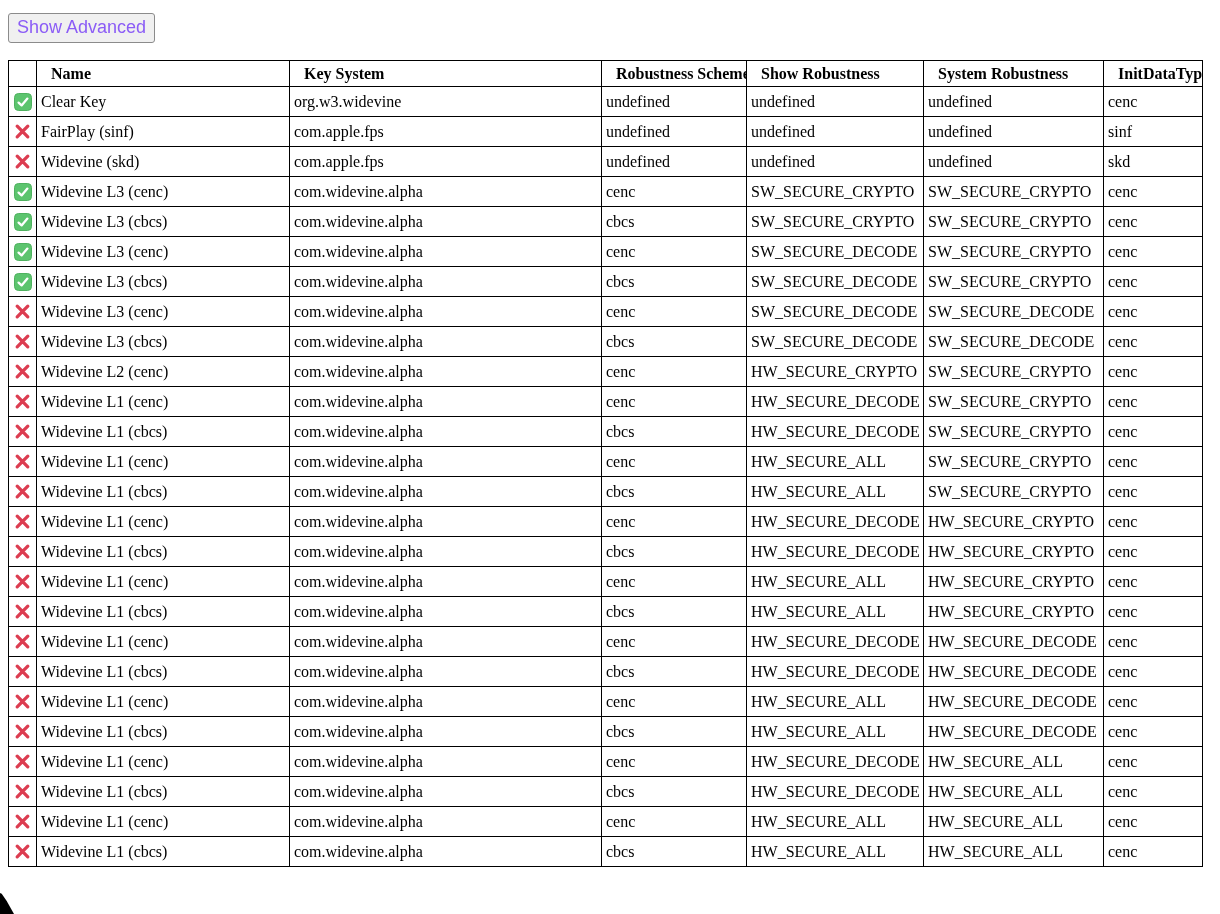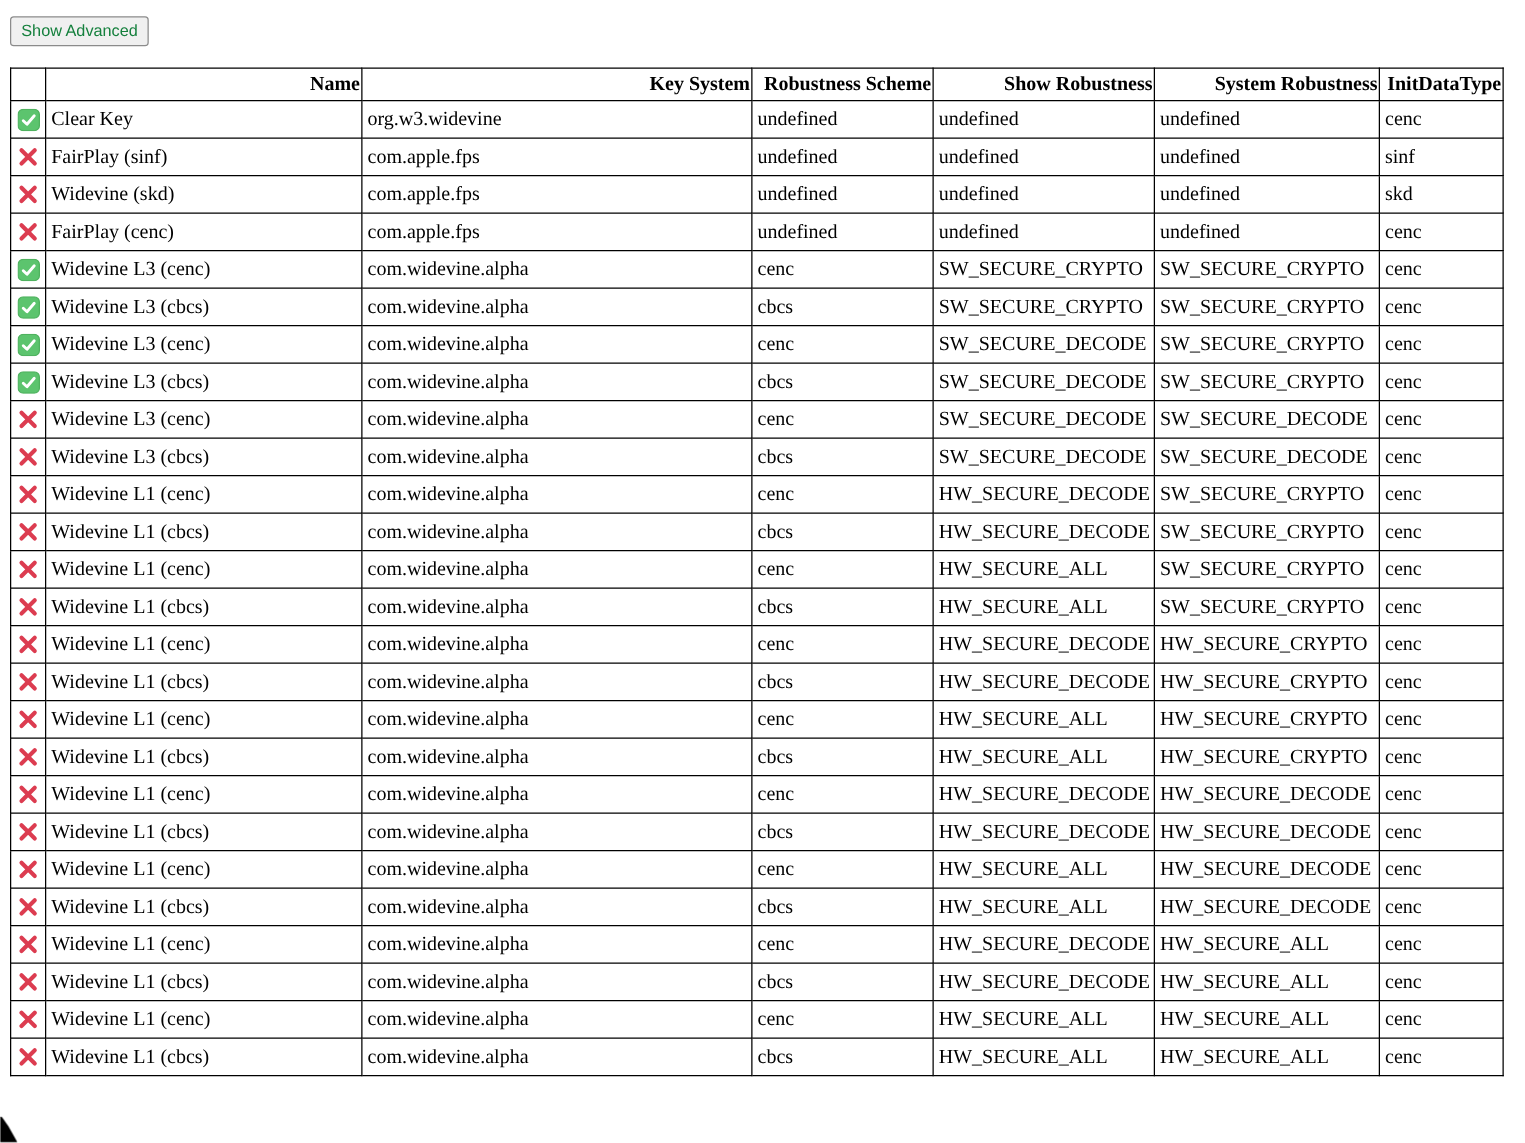--- a/index.html
+++ b/index.html
@@ -13,22 +13,22 @@
   .page {
     padding: 8px;
     font-family: "Liberation Serif", serif;
     color: #000;
   }
   .adv-btn {
     display: inline-block;
     margin-top: 5px;
     margin-bottom: 17px;
     font-family: "Liberation Sans", sans-serif;
-    font-size: 13px;
-    color: #15803d;
+    font-size: 18px;
+    color: #8b5cf6;
     background: #f0f0f0;
     border: 1px solid #8b8b8b;
     border-radius: 3px;
     padding: 3px 8px 4px 8px;
     cursor: pointer;
   }
   table.support {
     border-collapse: collapse;
     table-layout: fixed;
     width: 1194px;
@@ -36,23 +36,23 @@
   }
   table.support th,
   table.support td {
     border: 1px solid #000000;
     font-size: 16px;
     overflow: hidden;
     white-space: nowrap;
   }
   table.support th {
     font-weight: bold;
-    text-align: right;
+    text-align: left;
     height: 25px;
-    padding: 0 1px;
+    padding: 0 14px;
   }
   table.support td {
     height: 29px;
     padding: 0 4px;
     text-align: left;
     vertical-align: middle;
   }
   table.support td.c-status {
     padding: 0;
     text-align: center;
@@ -140,33 +140,20 @@
     </td>
     <td>Widevine (skd)</td>
     <td>com.apple.fps</td>
     <td>undefined</td>
     <td>undefined</td>
     <td>undefined</td>
     <td>skd</td>
   </tr>
         <tr class="row">
     <td class="c-status">
-      <span class="status-wrap"><svg width="19" height="19" viewBox="0 0 19 19">
-                <path d="M4.2 4.2 L14.8 14.8 M14.8 4.2 L4.2 14.8" fill="none" stroke="#dc3c50" stroke-width="3.3" stroke-linecap="round"></path>
-              </svg></span>
-    </td>
-    <td>FairPlay (cenc)</td>
-    <td>com.apple.fps</td>
-    <td>undefined</td>
-    <td>undefined</td>
-    <td>undefined</td>
-    <td>cenc</td>
-  </tr>
-        <tr class="row">
-    <td class="c-status">
       <span class="status-wrap"><svg width="18" height="18" viewBox="0 0 18 18">
                 <rect x="0.5" y="0.5" width="17" height="17" rx="4" fill="#5cc46e" stroke="#4fb25f"></rect>
                 <path d="M4.6 9.6 L7.6 12.4 L13.4 5.6" fill="none" stroke="#ffffff" stroke-width="2.3" stroke-linecap="round" stroke-linejoin="round"></path>
               </svg></span>
     </td>
     <td>Widevine L3 (cenc)</td>
     <td>com.widevine.alpha</td>
     <td>cenc</td>
     <td>SW_SECURE_CRYPTO</td>
     <td>SW_SECURE_CRYPTO</td>
@@ -231,20 +218,33 @@
     <td class="c-status">
       <span class="status-wrap"><svg width="19" height="19" viewBox="0 0 19 19">
                 <path d="M4.2 4.2 L14.8 14.8 M14.8 4.2 L4.2 14.8" fill="none" stroke="#dc3c50" stroke-width="3.3" stroke-linecap="round"></path>
               </svg></span>
     </td>
     <td>Widevine L3 (cbcs)</td>
     <td>com.widevine.alpha</td>
     <td>cbcs</td>
     <td>SW_SECURE_DECODE</td>
     <td>SW_SECURE_DECODE</td>
+    <td>cenc</td>
+  </tr>
+        <tr class="row">
+    <td class="c-status">
+      <span class="status-wrap"><svg width="19" height="19" viewBox="0 0 19 19">
+                <path d="M4.2 4.2 L14.8 14.8 M14.8 4.2 L4.2 14.8" fill="none" stroke="#dc3c50" stroke-width="3.3" stroke-linecap="round"></path>
+              </svg></span>
+    </td>
+    <td>Widevine L2 (cenc)</td>
+    <td>com.widevine.alpha</td>
+    <td>cenc</td>
+    <td>HW_SECURE_CRYPTO</td>
+    <td>SW_SECURE_CRYPTO</td>
     <td>cenc</td>
   </tr>
         <tr class="row">
     <td class="c-status">
       <span class="status-wrap"><svg width="19" height="19" viewBox="0 0 19 19">
                 <path d="M4.2 4.2 L14.8 14.8 M14.8 4.2 L4.2 14.8" fill="none" stroke="#dc3c50" stroke-width="3.3" stroke-linecap="round"></path>
               </svg></span>
     </td>
     <td>Widevine L1 (cenc)</td>
     <td>com.widevine.alpha</td>

